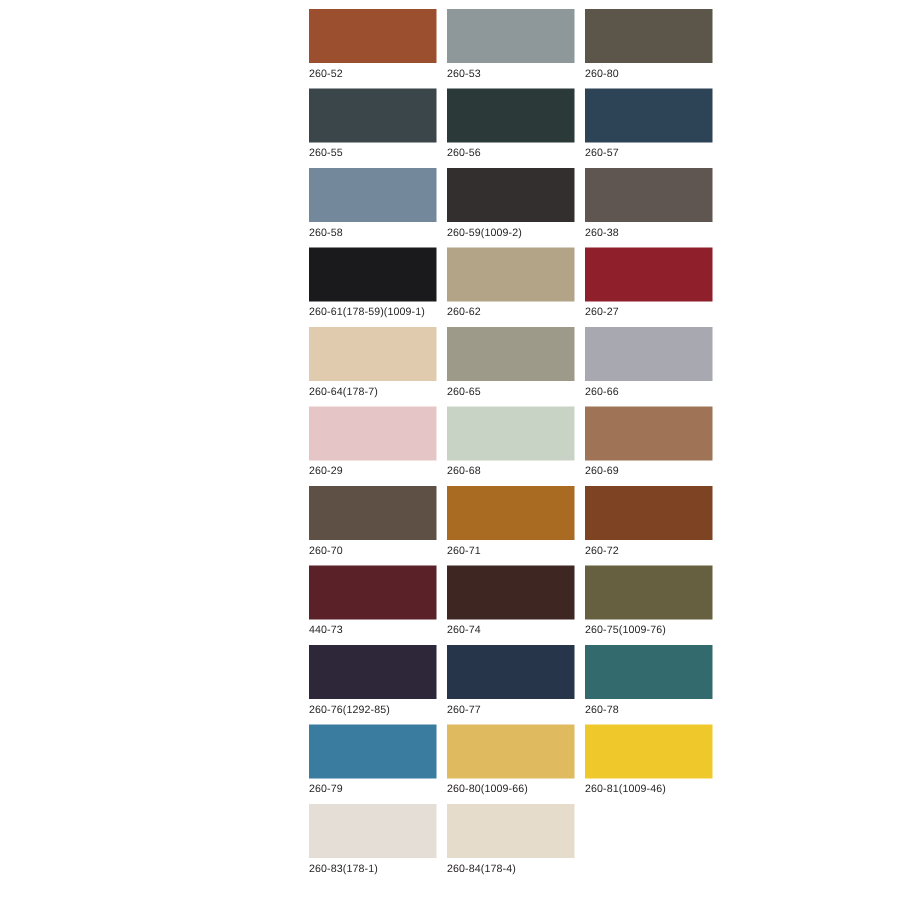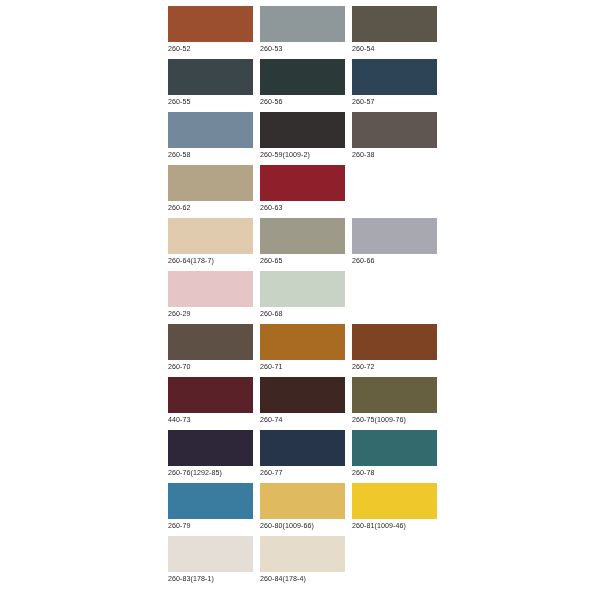--- a/index.html
+++ b/index.html
@@ -13,20 +13,21 @@
     height: 600px;
     font-family: "Liberation Sans", sans-serif;
     overflow: hidden;
   }
   #swatch-sheet {
     box-sizing: border-box;
     width: 538px;
     height: 600px;
     padding: 6px 168px 0 168px;
     background: #ffffff;
+    margin-left: 38px;
   }
   .swatch-row {
     display: flex;
     flex-direction: row;
     gap: 7px;
     margin-bottom: 4px;
   }
   .swatch-cell {
     width: 85px;
     display: flex;
@@ -55,21 +56,21 @@
       <div class="swatch-cell">
         <div class="swatch-chip" title="260-52" style="background-color: rgb(156, 79, 46);"></div>
         <div class="swatch-label">260-52</div>
       </div>
       <div class="swatch-cell">
         <div class="swatch-chip" title="260-53" style="background-color: rgb(142, 151, 154);"></div>
         <div class="swatch-label">260-53</div>
       </div>
       <div class="swatch-cell">
         <div class="swatch-chip" title="260-54" style="background-color: rgb(92, 86, 74);"></div>
-        <div class="swatch-label">260-54</div>
+        <div class="swatch-label">260-80</div>
       </div>
     </div>
     <div class="swatch-row">
       <div class="swatch-cell">
         <div class="swatch-chip" title="260-55" style="background-color: rgb(59, 70, 74);"></div>
         <div class="swatch-label">260-55</div>
       </div>
       <div class="swatch-cell">
         <div class="swatch-chip" title="260-56" style="background-color: rgb(43, 58, 57);"></div>
         <div class="swatch-label">260-56</div>
@@ -88,26 +89,30 @@
         <div class="swatch-chip" title="260-59(1009-2)" style="background-color: rgb(51, 47, 47);"></div>
         <div class="swatch-label">260-59(1009-2)</div>
       </div>
       <div class="swatch-cell">
         <div class="swatch-chip" title="260-38" style="background-color: rgb(95, 85, 81);"></div>
         <div class="swatch-label">260-38</div>
       </div>
     </div>
     <div class="swatch-row">
       <div class="swatch-cell">
+        <div class="swatch-chip" title="260-61(178-59)(1009-1)" style="background-color: rgb(26, 26, 28);"></div>
+        <div class="swatch-label">260-61(178-59)(1009-1)</div>
+      </div>
+      <div class="swatch-cell">
         <div class="swatch-chip" title="260-62" style="background-color: rgb(179, 164, 136);"></div>
         <div class="swatch-label">260-62</div>
       </div>
       <div class="swatch-cell">
         <div class="swatch-chip" title="260-63" style="background-color: rgb(142, 31, 43);"></div>
-        <div class="swatch-label">260-63</div>
+        <div class="swatch-label">260-27</div>
       </div>
     </div>
     <div class="swatch-row">
       <div class="swatch-cell">
         <div class="swatch-chip" title="260-64(178-7)" style="background-color: rgb(224, 203, 174);"></div>
         <div class="swatch-label">260-64(178-7)</div>
       </div>
       <div class="swatch-cell">
         <div class="swatch-chip" title="260-65" style="background-color: rgb(157, 154, 138);"></div>
         <div class="swatch-label">260-65</div>
@@ -118,20 +123,24 @@
       </div>
     </div>
     <div class="swatch-row">
       <div class="swatch-cell">
         <div class="swatch-chip" title="260-67" style="background-color: rgb(229, 197, 197);"></div>
         <div class="swatch-label">260-29</div>
       </div>
       <div class="swatch-cell">
         <div class="swatch-chip" title="260-68" style="background-color: rgb(201, 211, 197);"></div>
         <div class="swatch-label">260-68</div>
+      </div>
+      <div class="swatch-cell">
+        <div class="swatch-chip" title="260-69" style="background-color: rgb(158, 115, 86);"></div>
+        <div class="swatch-label">260-69</div>
       </div>
     </div>
     <div class="swatch-row">
       <div class="swatch-cell">
         <div class="swatch-chip" title="260-70" style="background-color: rgb(95, 80, 70);"></div>
         <div class="swatch-label">260-70</div>
       </div>
       <div class="swatch-cell">
         <div class="swatch-chip" title="260-71" style="background-color: rgb(169, 106, 34);"></div>
         <div class="swatch-label">260-71</div>

